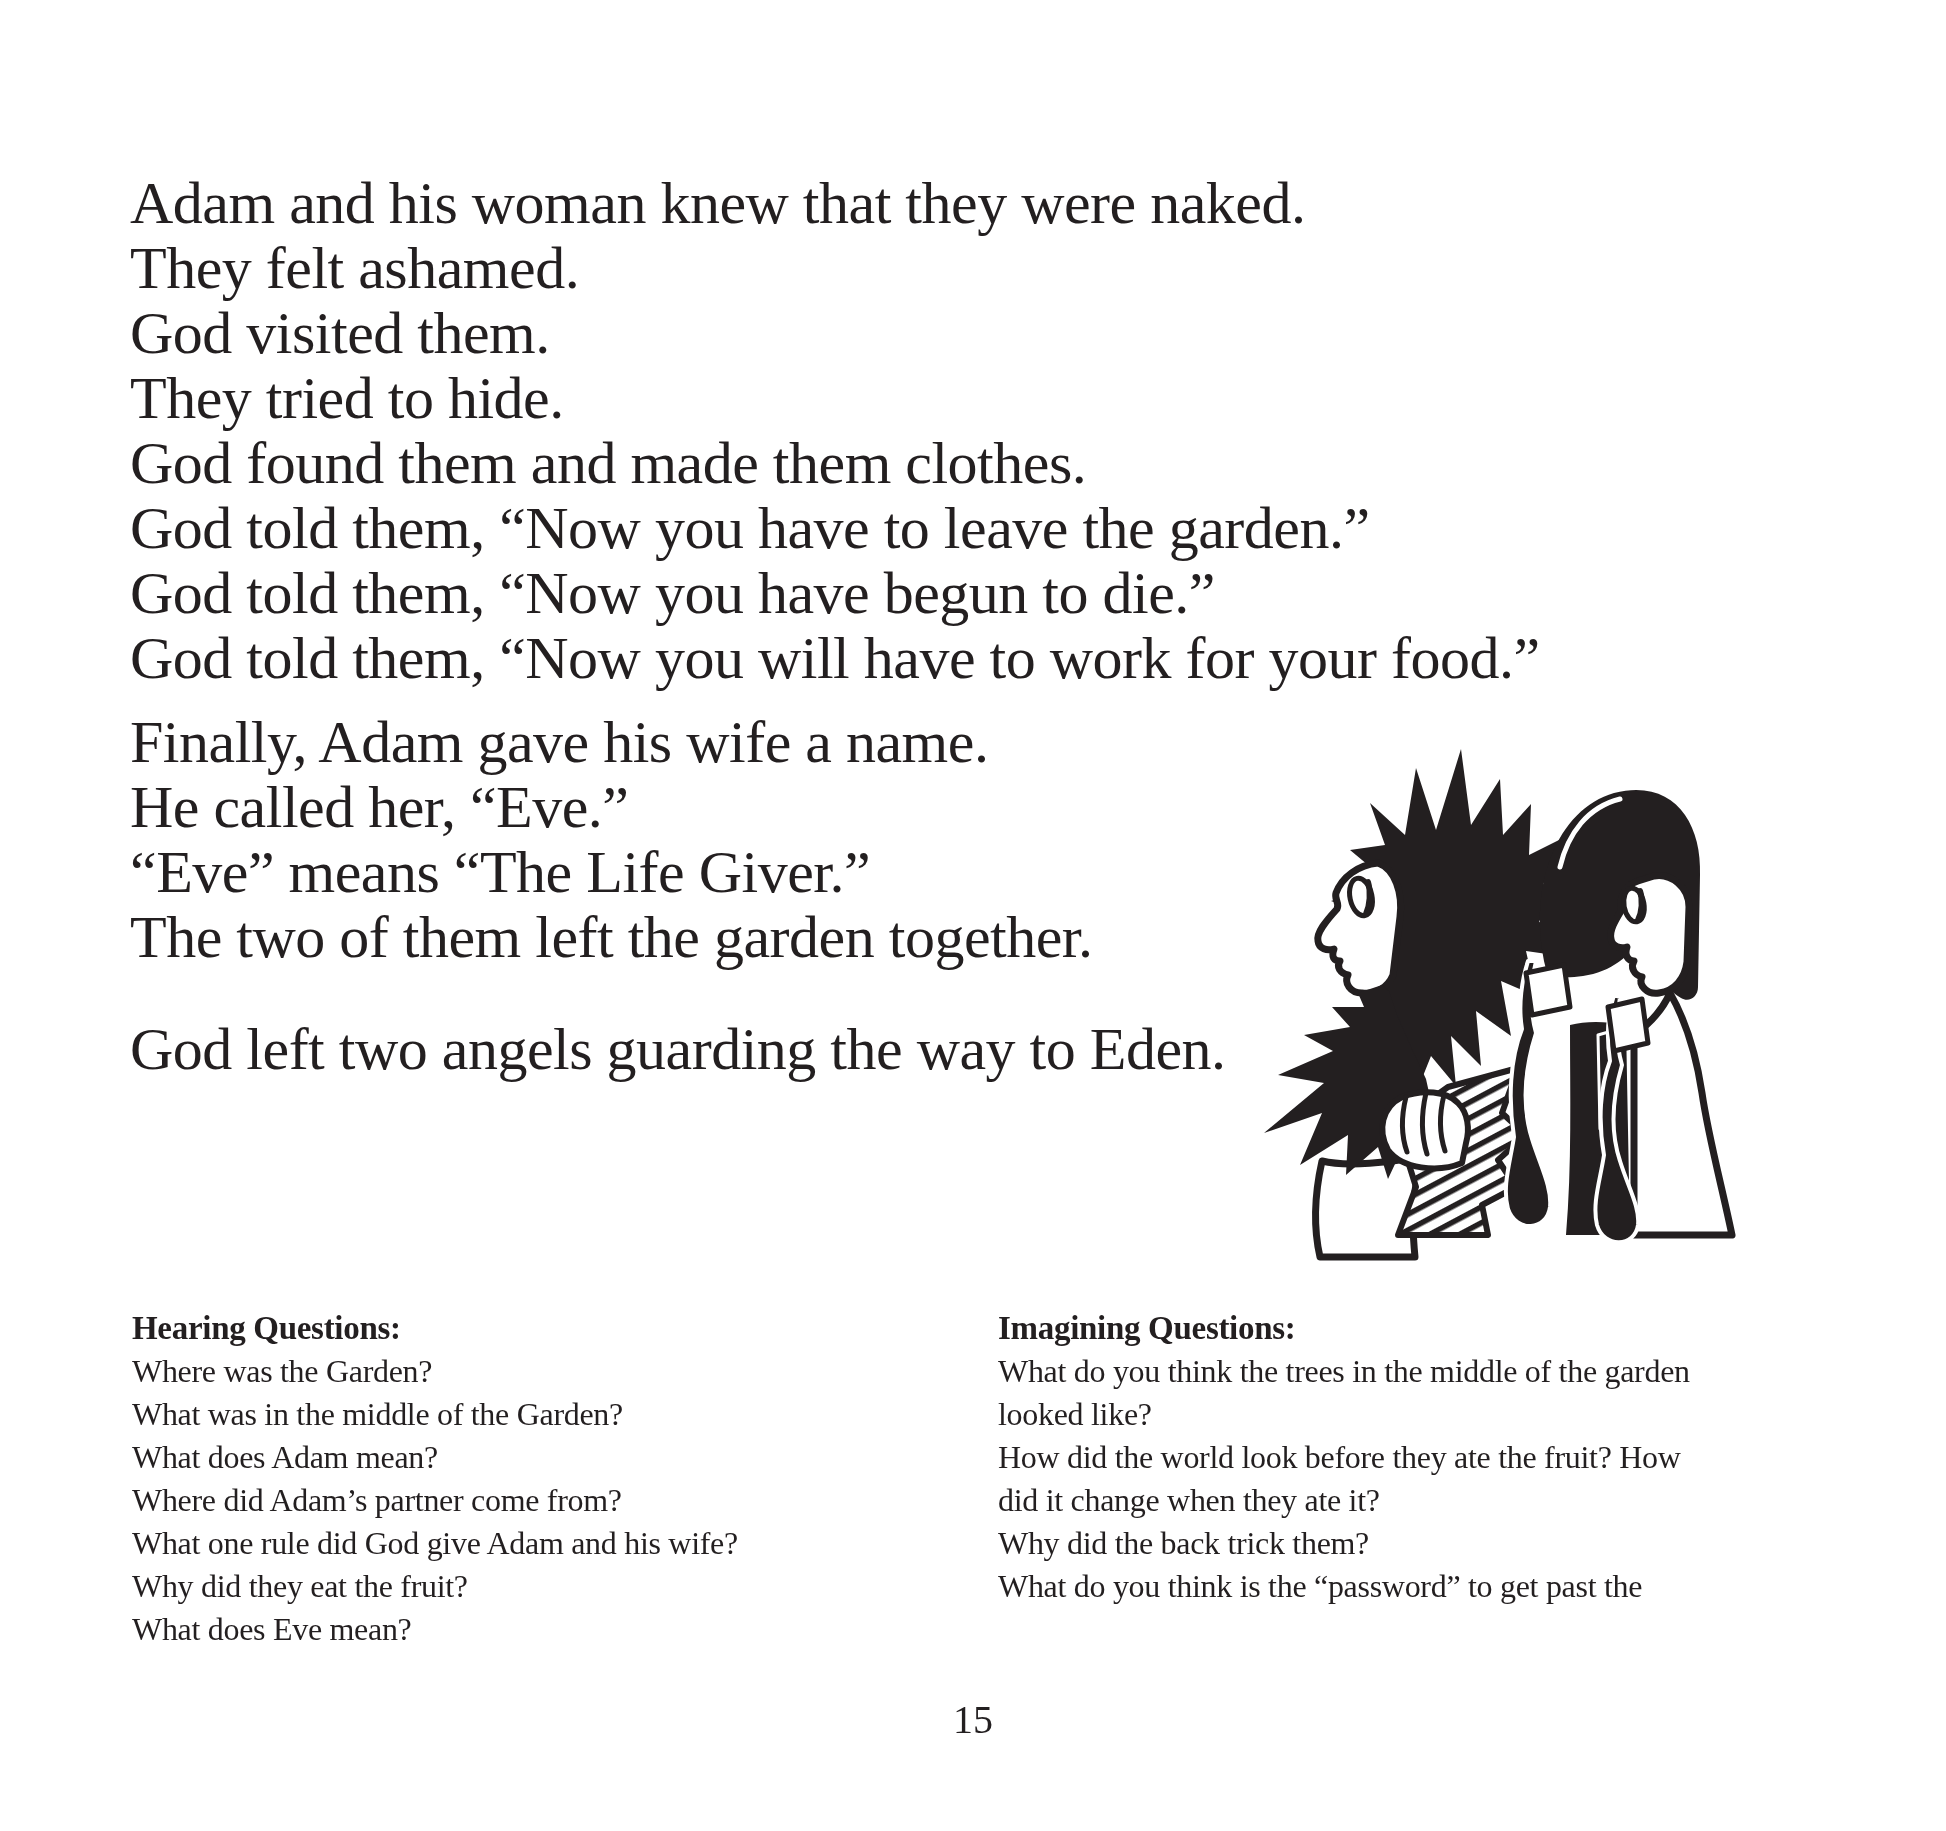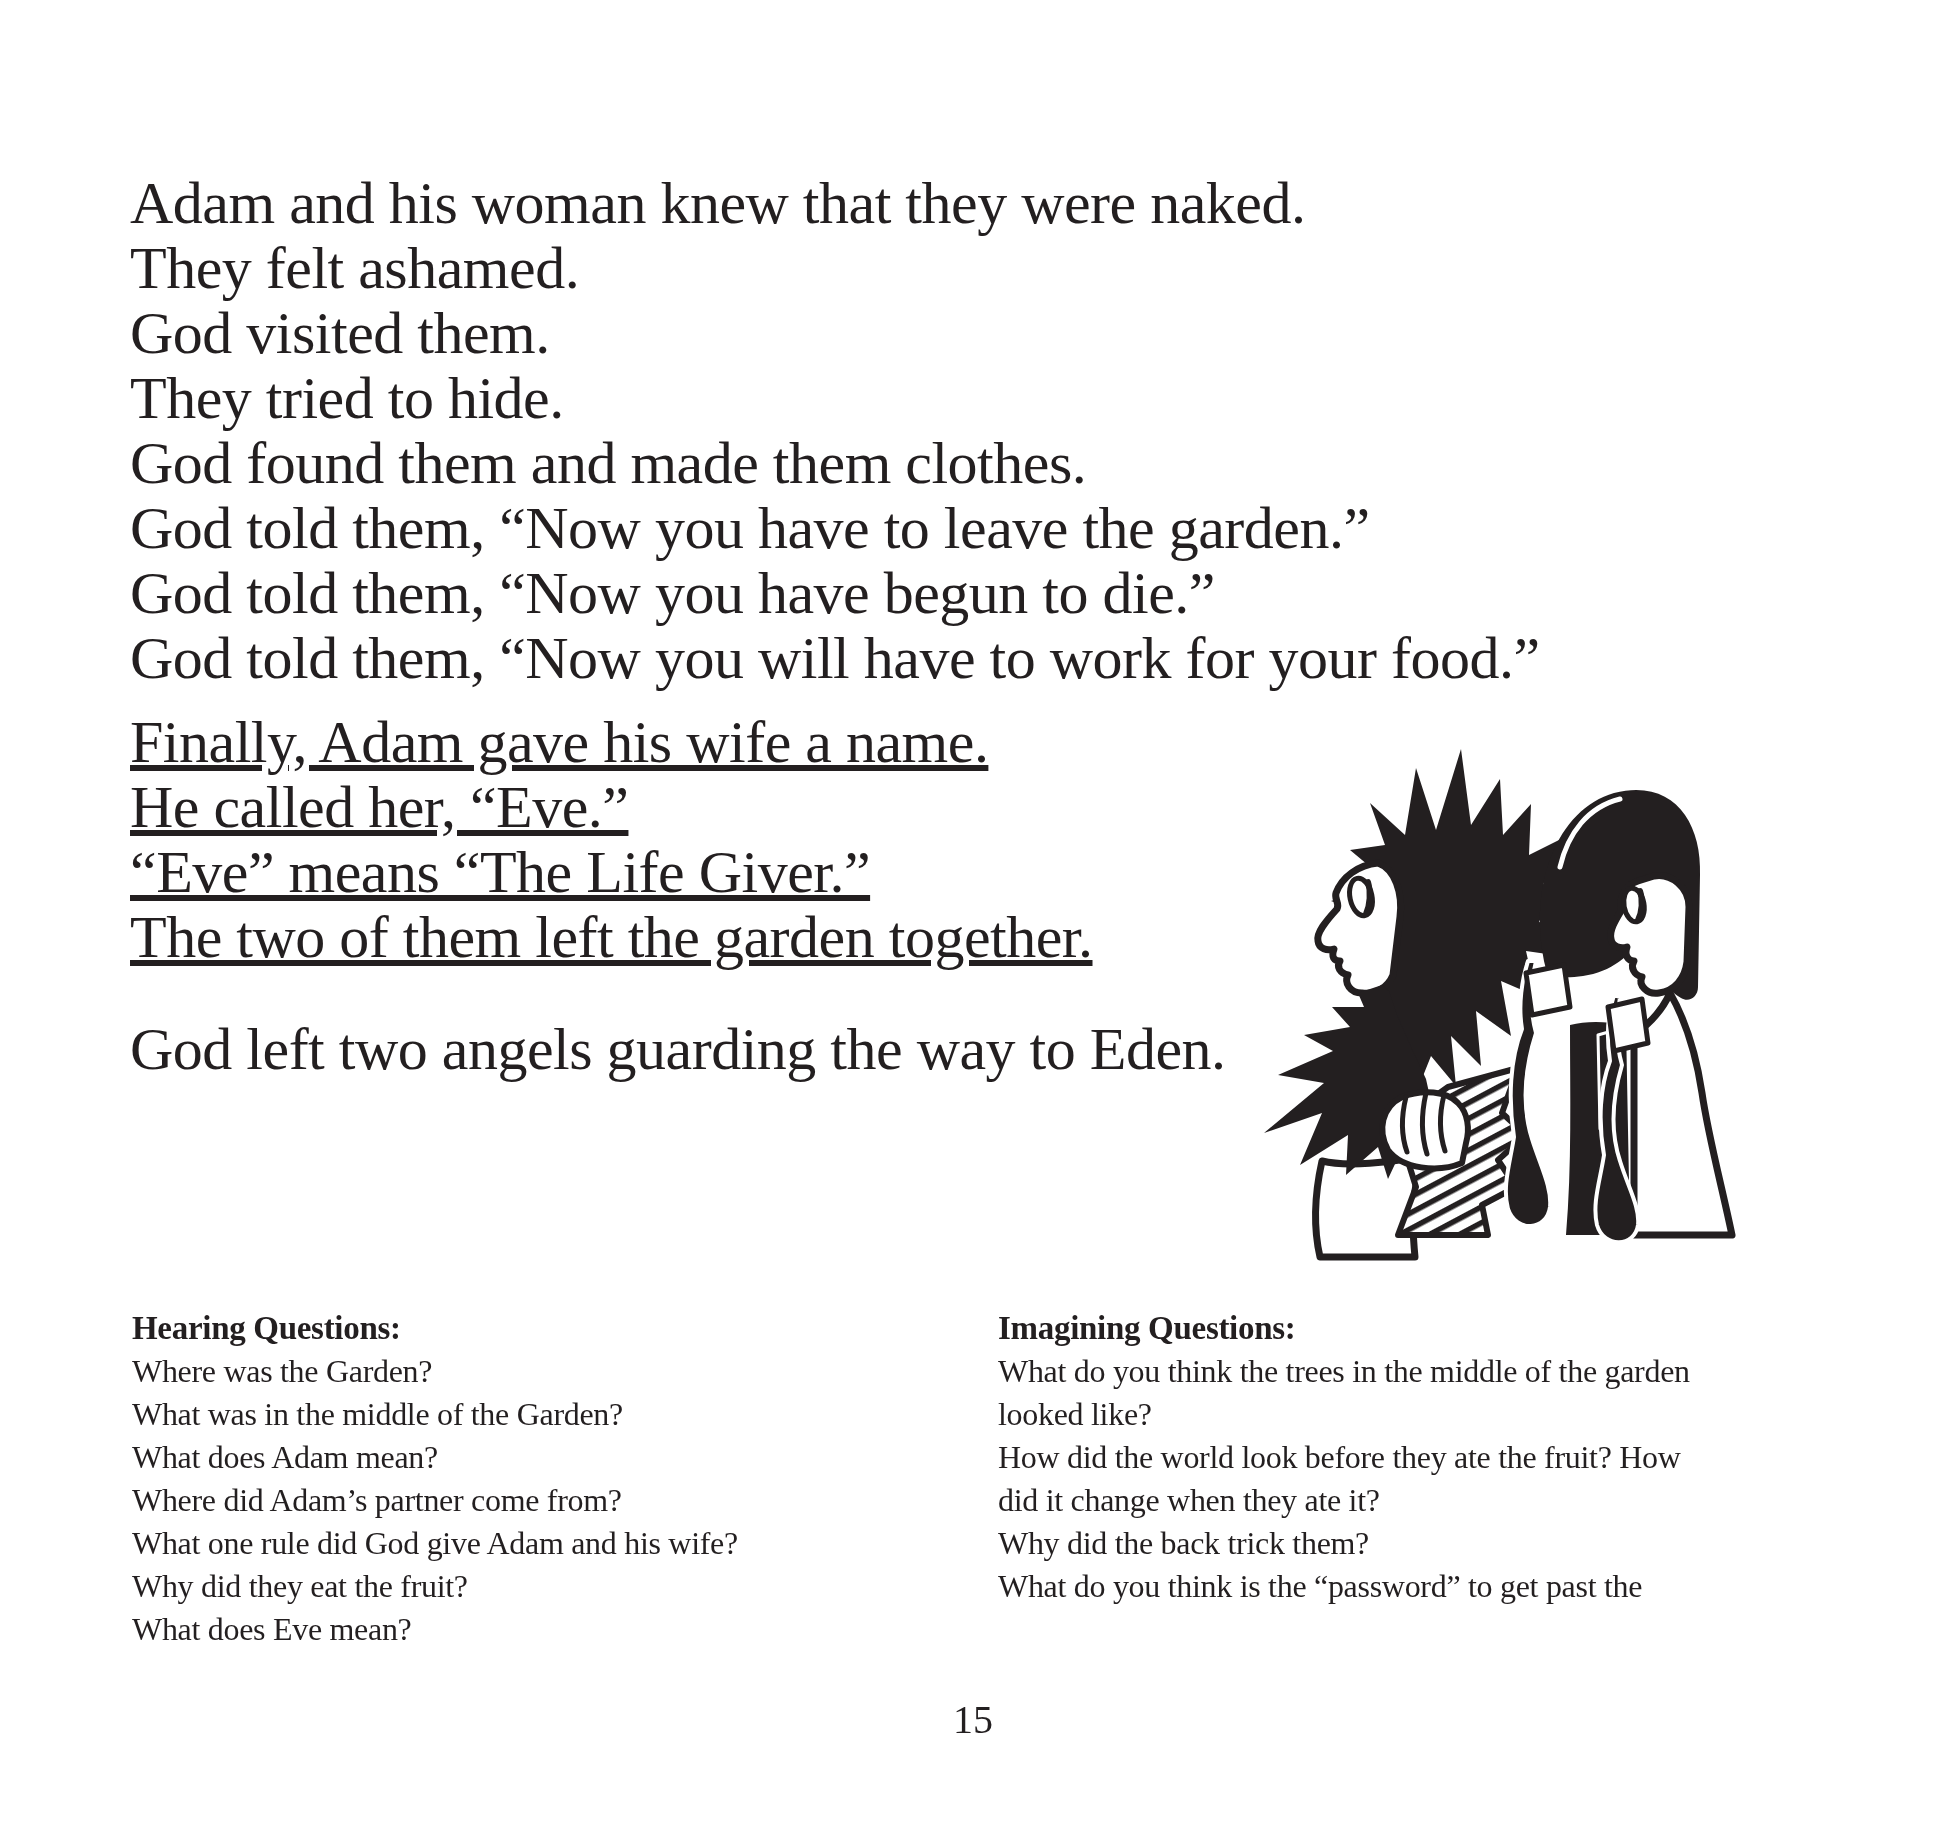--- a/index.html
+++ b/index.html
@@ -19,21 +19,21 @@
     position: absolute;
     left: 130px;
     top: 135px;
     font-size: 60px;
     line-height: 65px;
     letter-spacing: -0.5px;
     margin-top: 36px;
   }
   .story .para { margin: 0; }
   .story .para1 { margin-bottom: 19px; }
-  .story .para2 { margin-bottom: 47px; text-decoration: underline; }
+  .story .para2 { margin-bottom: 47px; }
   .story .line, .qcol .line { white-space: nowrap; }
 
   .illustration {
     position: absolute;
     left: 1230px;
     top: 735px;
     width: 560px;
     height: 530px;
     margin: 0;
   }

